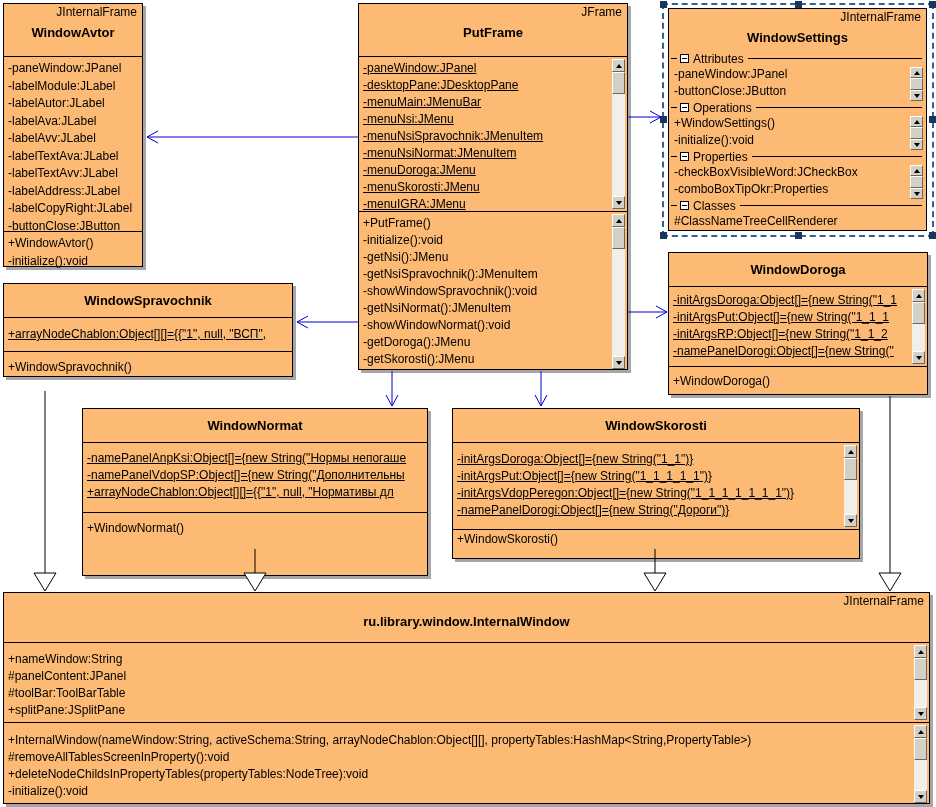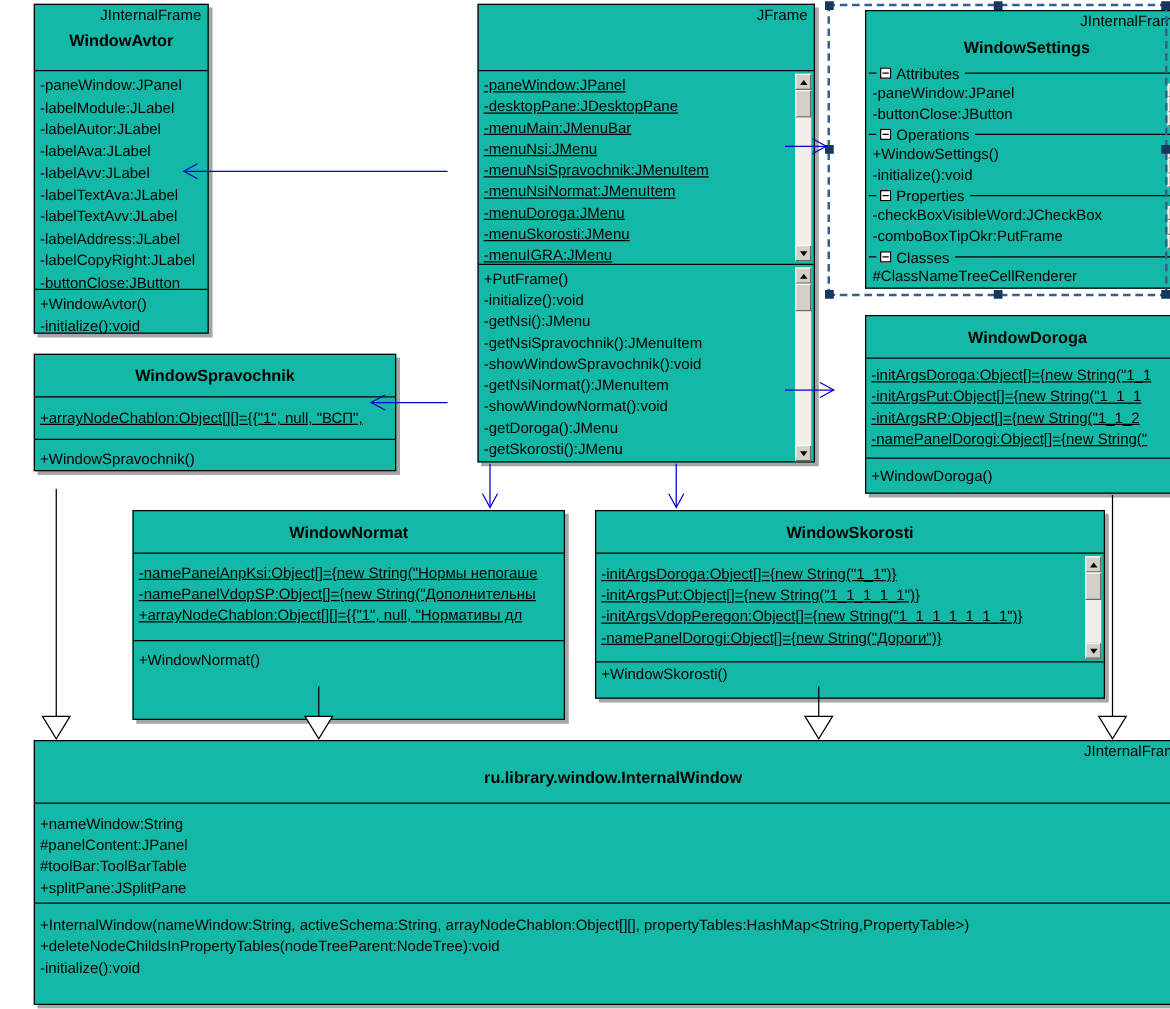--- a/index.html
+++ b/index.html
@@ -3,22 +3,22 @@
 <meta charset="utf-8">
 <style>
   * { box-sizing: border-box; margin: 0; padding: 0; }
   html,body { background:#fff; }
   .canvas {
     position: relative; width: 936px; height: 807px; background:#fff;
     font-family: "Liberation Sans", sans-serif; font-size: 12px; color:#000;
     overflow: hidden;
   }
   .cls {
-    position: absolute; background:#14b8a6; border:1px solid #000;
-    box-shadow: 3px 3px 0 #a6a6a6; z-index: 2; margin-left: 24px;
+    position: absolute; background:#fdba74; border:1px solid #000;
+    box-shadow: 3px 3px 0 #a6a6a6; z-index: 2;
   }
   .hdr { position: relative; display:flex; flex-direction:column; }
   .hdr.center { justify-content:center; }
   .stereo { align-self:flex-end; padding:2px 5px 0 0; line-height:13px; }
   .cname { text-align:center; font-weight:bold; font-size:13px; margin-top:6px; }
   .hdr.center .cname { margin-top:0; }
   .sec { position:relative; border-top:1px solid #000; overflow:hidden; padding:3px 1px 0 4px; }
   .row { height:17px; line-height:17px; white-space:nowrap; }
   .u-rows .row { text-decoration:underline; }
   .cls-avtor .row { height:17.5px; line-height:17.5px; }
@@ -77,20 +77,21 @@
       </div>
     <div class="sec" style="height:37px">
         <div class="row">+WindowAvtor()</div>
         <div class="row">-initialize():void</div>
       </div>
   </div>
 
   <div class="cls" style="left:358px;top:3px;width:270px;height:367px">
     <div class="hdr" style="height:52px">
       <span class="stereo">JFrame</span>
+      <div class="cname">PutFrame</div>
     </div>
     <div class="sec u-rows has-sb" style="height:155px">
       <div>
           <div class="row">-paneWindow:JPanel</div>
           <div class="row">-desktopPane:JDesktopPane</div>
           <div class="row">-menuMain:JMenuBar</div>
           <div class="row">-menuNsi:JMenu</div>
           <div class="row">-menuNsiSpravochnik:JMenuItem</div>
           <div class="row">-menuNsiNormat:JMenuItem</div>
           <div class="row">-menuDoroga:JMenu</div>
@@ -198,21 +199,21 @@
 
     <div class="grp-label">
       <span class="grp-lead"></span>
       <span class="collapse-icon"></span>
       <span>Properties</span>
       <span class="grp-tail"></span>
     </div>
     <div class="grp-items">
       <div>
           <div class="row">-checkBoxVisibleWord:JCheckBox</div>
-          <div class="row">-comboBoxTipOkr:PutFrame</div>
+          <div class="row">-comboBoxTipOkr:Properties</div>
         </div>
       <div class="sb tiny" style="top:1px;bottom:1px;right:3px">
         <div class="sb-btn">
             <i class="arr-up"></i>
           </div>
         <div class="sb-thumb"></div>
         <div class="sb-track"></div>
         <div class="sb-btn">
             <i class="arr-down"></i>
           </div>
@@ -331,21 +332,22 @@
         <div class="sb-thumb"></div>
         <div class="sb-track"></div>
         <div class="sb-btn">
             <i class="arr-down"></i>
           </div>
       </div>
     </div>
     <div class="sec has-sb" style="height:83px;padding-top:9px">
       <div>
           <div class="row">+InternalWindow(nameWindow:String, activeSchema:String, arrayNodeChablon:Object[][], propertyTables:HashMap&lt;String,PropertyTable&gt;)</div>
-          <div class="row">+deleteNodeChildsInPropertyTables(nodeTreeParent:NodeTree):void</div>
+          <div class="row">#removeAllTablesScreenInProperty():void</div>
+          <div class="row">+deleteNodeChildsInPropertyTables(propertyTables:NodeTree):void</div>
           <div class="row">-initialize():void</div>
         </div>
       <div class="sb">
         <div class="sb-btn">
             <i class="arr-up"></i>
           </div>
         <div class="sb-thumb"></div>
         <div class="sb-track"></div>
         <div class="sb-btn">
             <i class="arr-down"></i>

